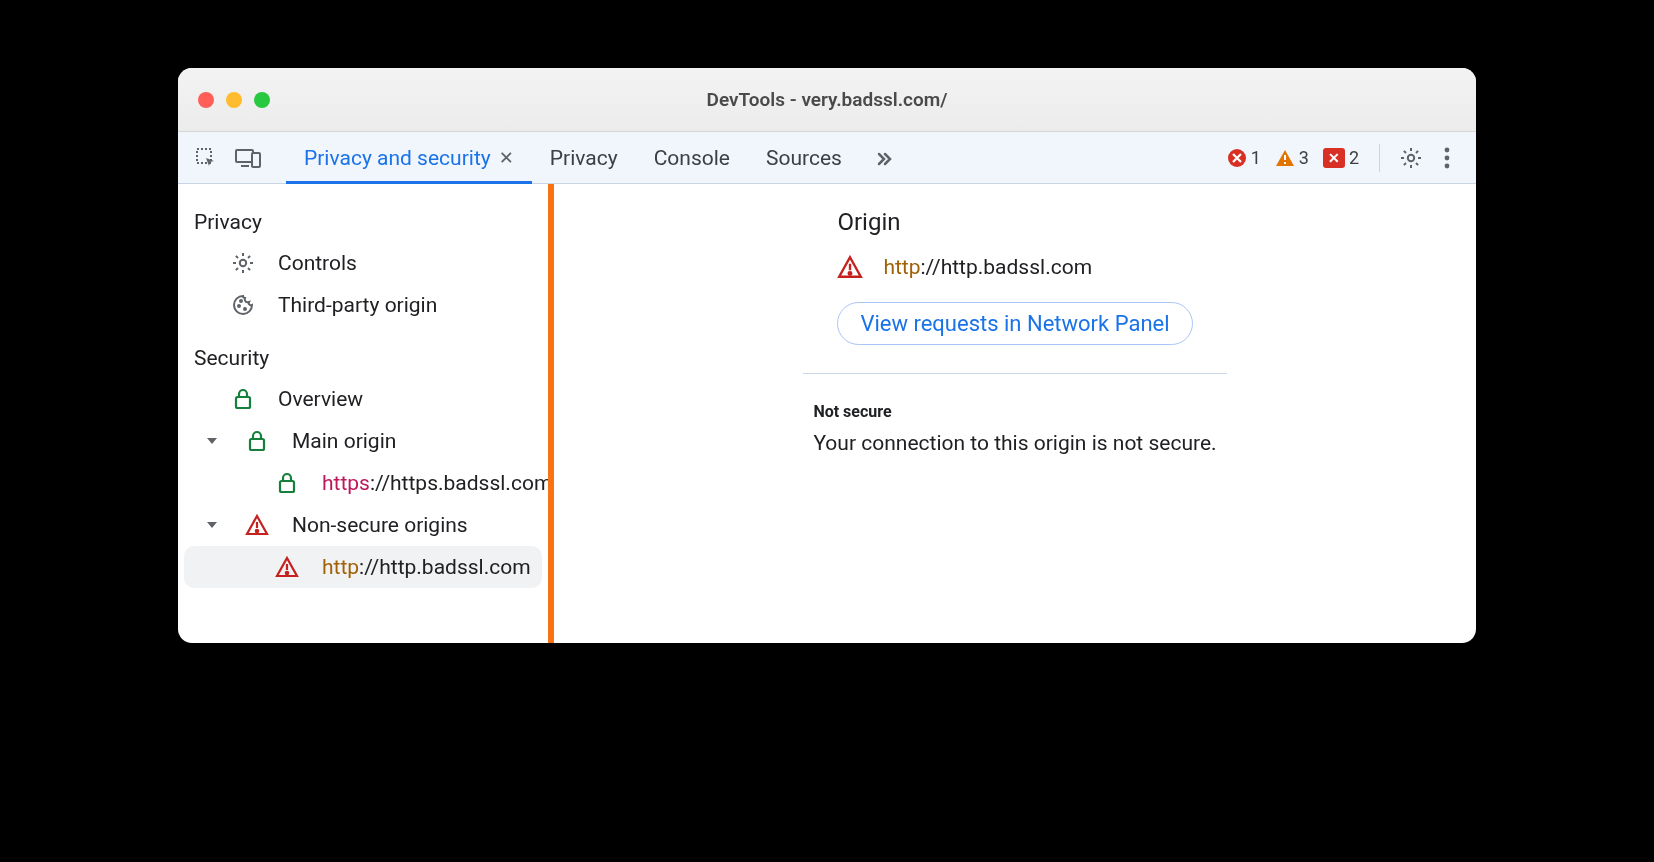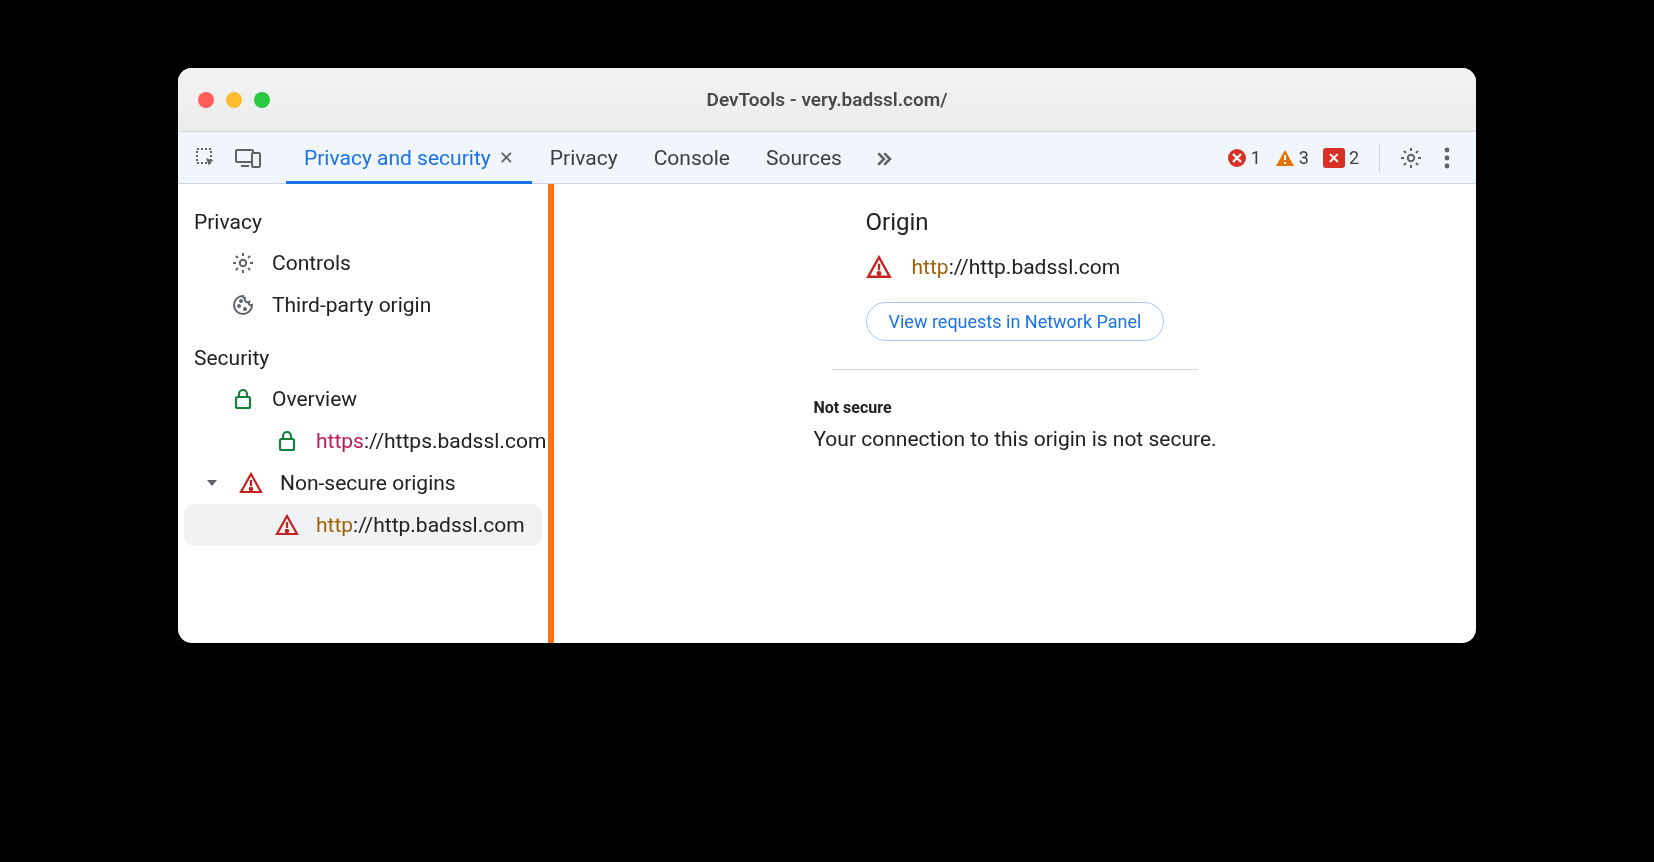--- a/index.html
+++ b/index.html
@@ -164,21 +164,21 @@
     font-size: 21px;
     font-weight: 400;
     color: #202124;
     padding: 10px 16px 8px;
   }
   .tree-item {
     display: flex;
     align-items: center;
     padding: 6px 8px 6px 16px;
     font-size: 21px;
-    gap: 16px;
+    gap: 22px;
     min-height: 42px;
   }
   .tree-item.selected {
     background: #f1f2f3;
     border-radius: 10px;
     margin: 0 6px;
     padding-left: 10px;
   }
   .indent-1 { padding-left: 52px; }
   .indent-2 { padding-left: 96px; }
@@ -221,21 +221,21 @@
     gap: 20px;
     margin-bottom: 22px;
     font-size: 21px;
   }
   .pill-button {
     display: inline-block;
     padding: 8px 22px;
     border: 1px solid #a9c6f5;
     border-radius: 999px;
     color: #1a73e8;
-    font-size: 18px;
+    font-size: 22px;
     background: #fff;
   }
   .status-section {
     padding: 28px 34px;
   }
   .status-title {
     font-size: 16px;
     font-weight: 700;
     margin-bottom: 10px;
   }
@@ -373,20 +373,34 @@
       <div class="tree-item indent-1">
         <span class="item-icon green">
           <svg width="20" height="24" viewBox="0 0 20 24" fill="none" stroke="currentColor" stroke-width="2.2">
               <rect x="3" y="10" width="14" height="11" rx="1.5"></rect>
               <path d="M6 10 V7 a4 4 0 0 1 8 0 V10"></path>
             </svg>
         </span>
         <span>Overview</span>
       </div>
 
+      <div class="tree-item" style="padding-left:28px;">
+        <span class="disclosure">
+          <svg width="12" height="12" viewBox="0 0 12 12" fill="#5f6368">
+              <path d="M1 3 L6 9 L11 3 Z"></path>
+            </svg>
+        </span>
+        <span class="item-icon green">
+          <svg width="20" height="24" viewBox="0 0 20 24" fill="none" stroke="currentColor" stroke-width="2.2">
+              <rect x="3" y="10" width="14" height="11" rx="1.5"></rect>
+              <path d="M6 10 V7 a4 4 0 0 1 8 0 V10"></path>
+            </svg>
+        </span>
+        <span>Main origin</span>
+      </div>
 
       <div class="tree-item indent-2">
         <span class="item-icon green">
           <svg width="20" height="24" viewBox="0 0 20 24" fill="none" stroke="currentColor" stroke-width="2.2">
               <rect x="3" y="10" width="14" height="11" rx="1.5"></rect>
               <path d="M6 10 V7 a4 4 0 0 1 8 0 V10"></path>
             </svg>
         </span>
         <span><span class="scheme-green">https</span><span>://https.badssl.com</span></span>
       </div>

